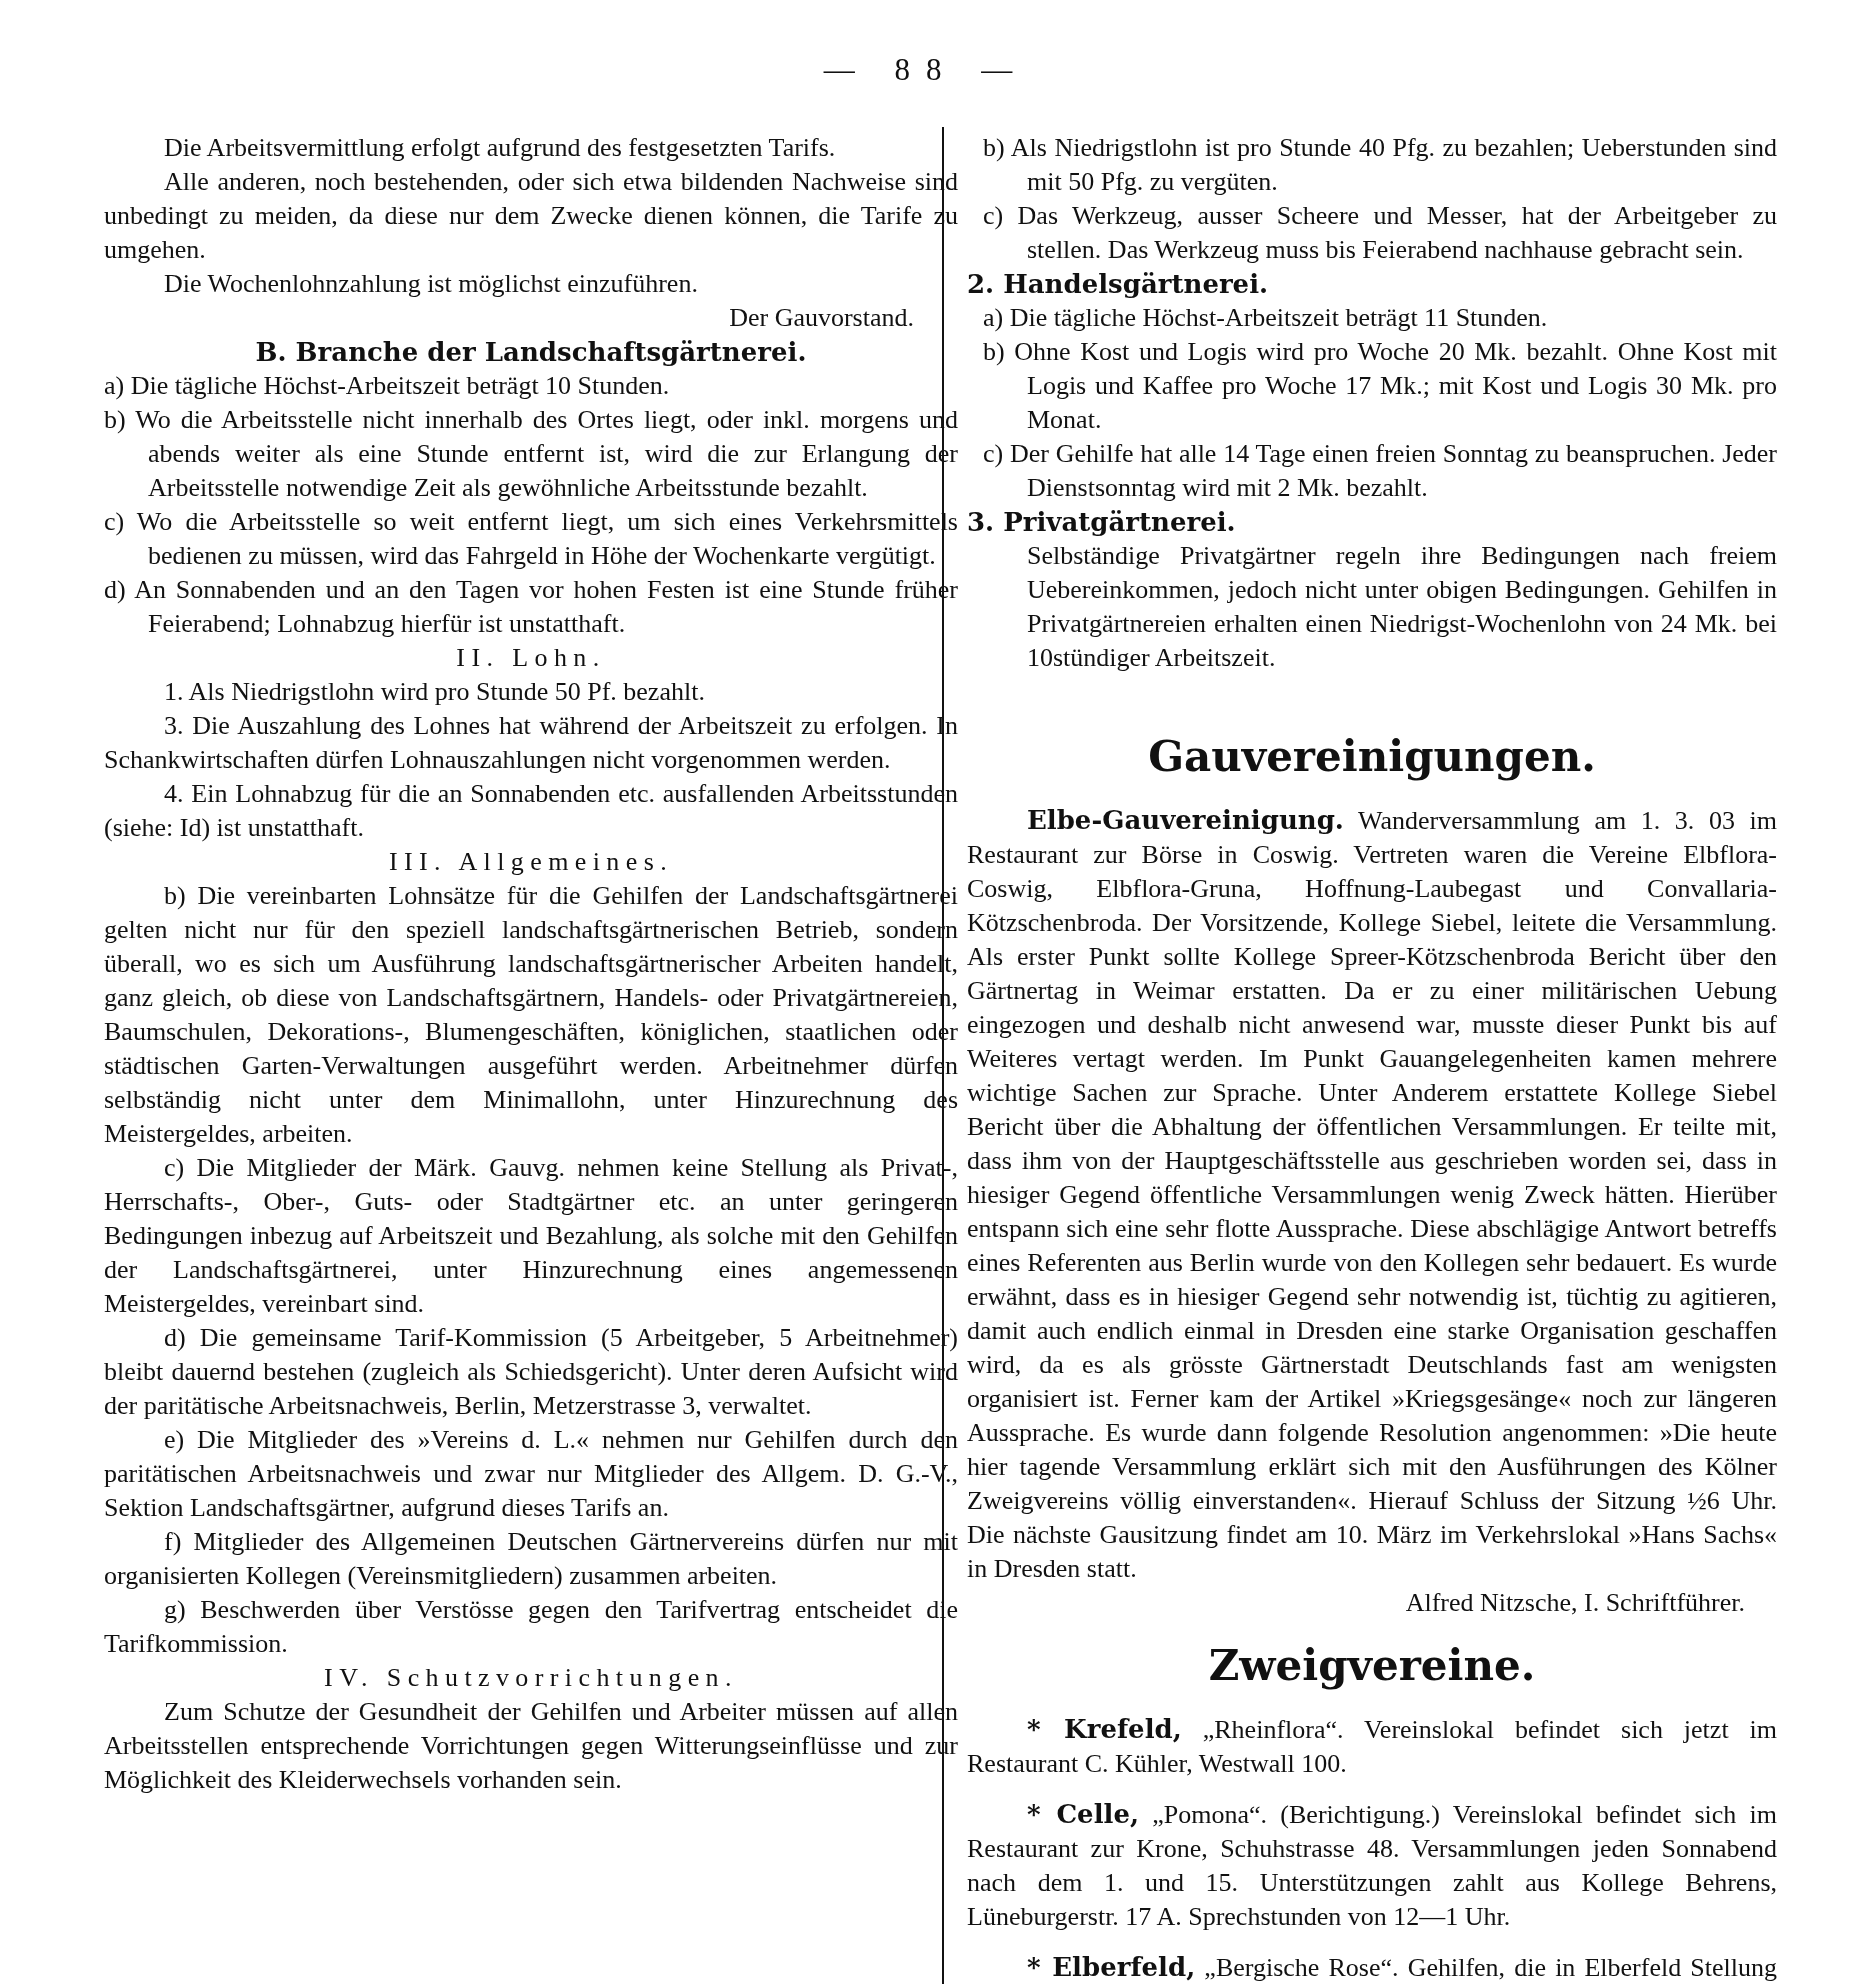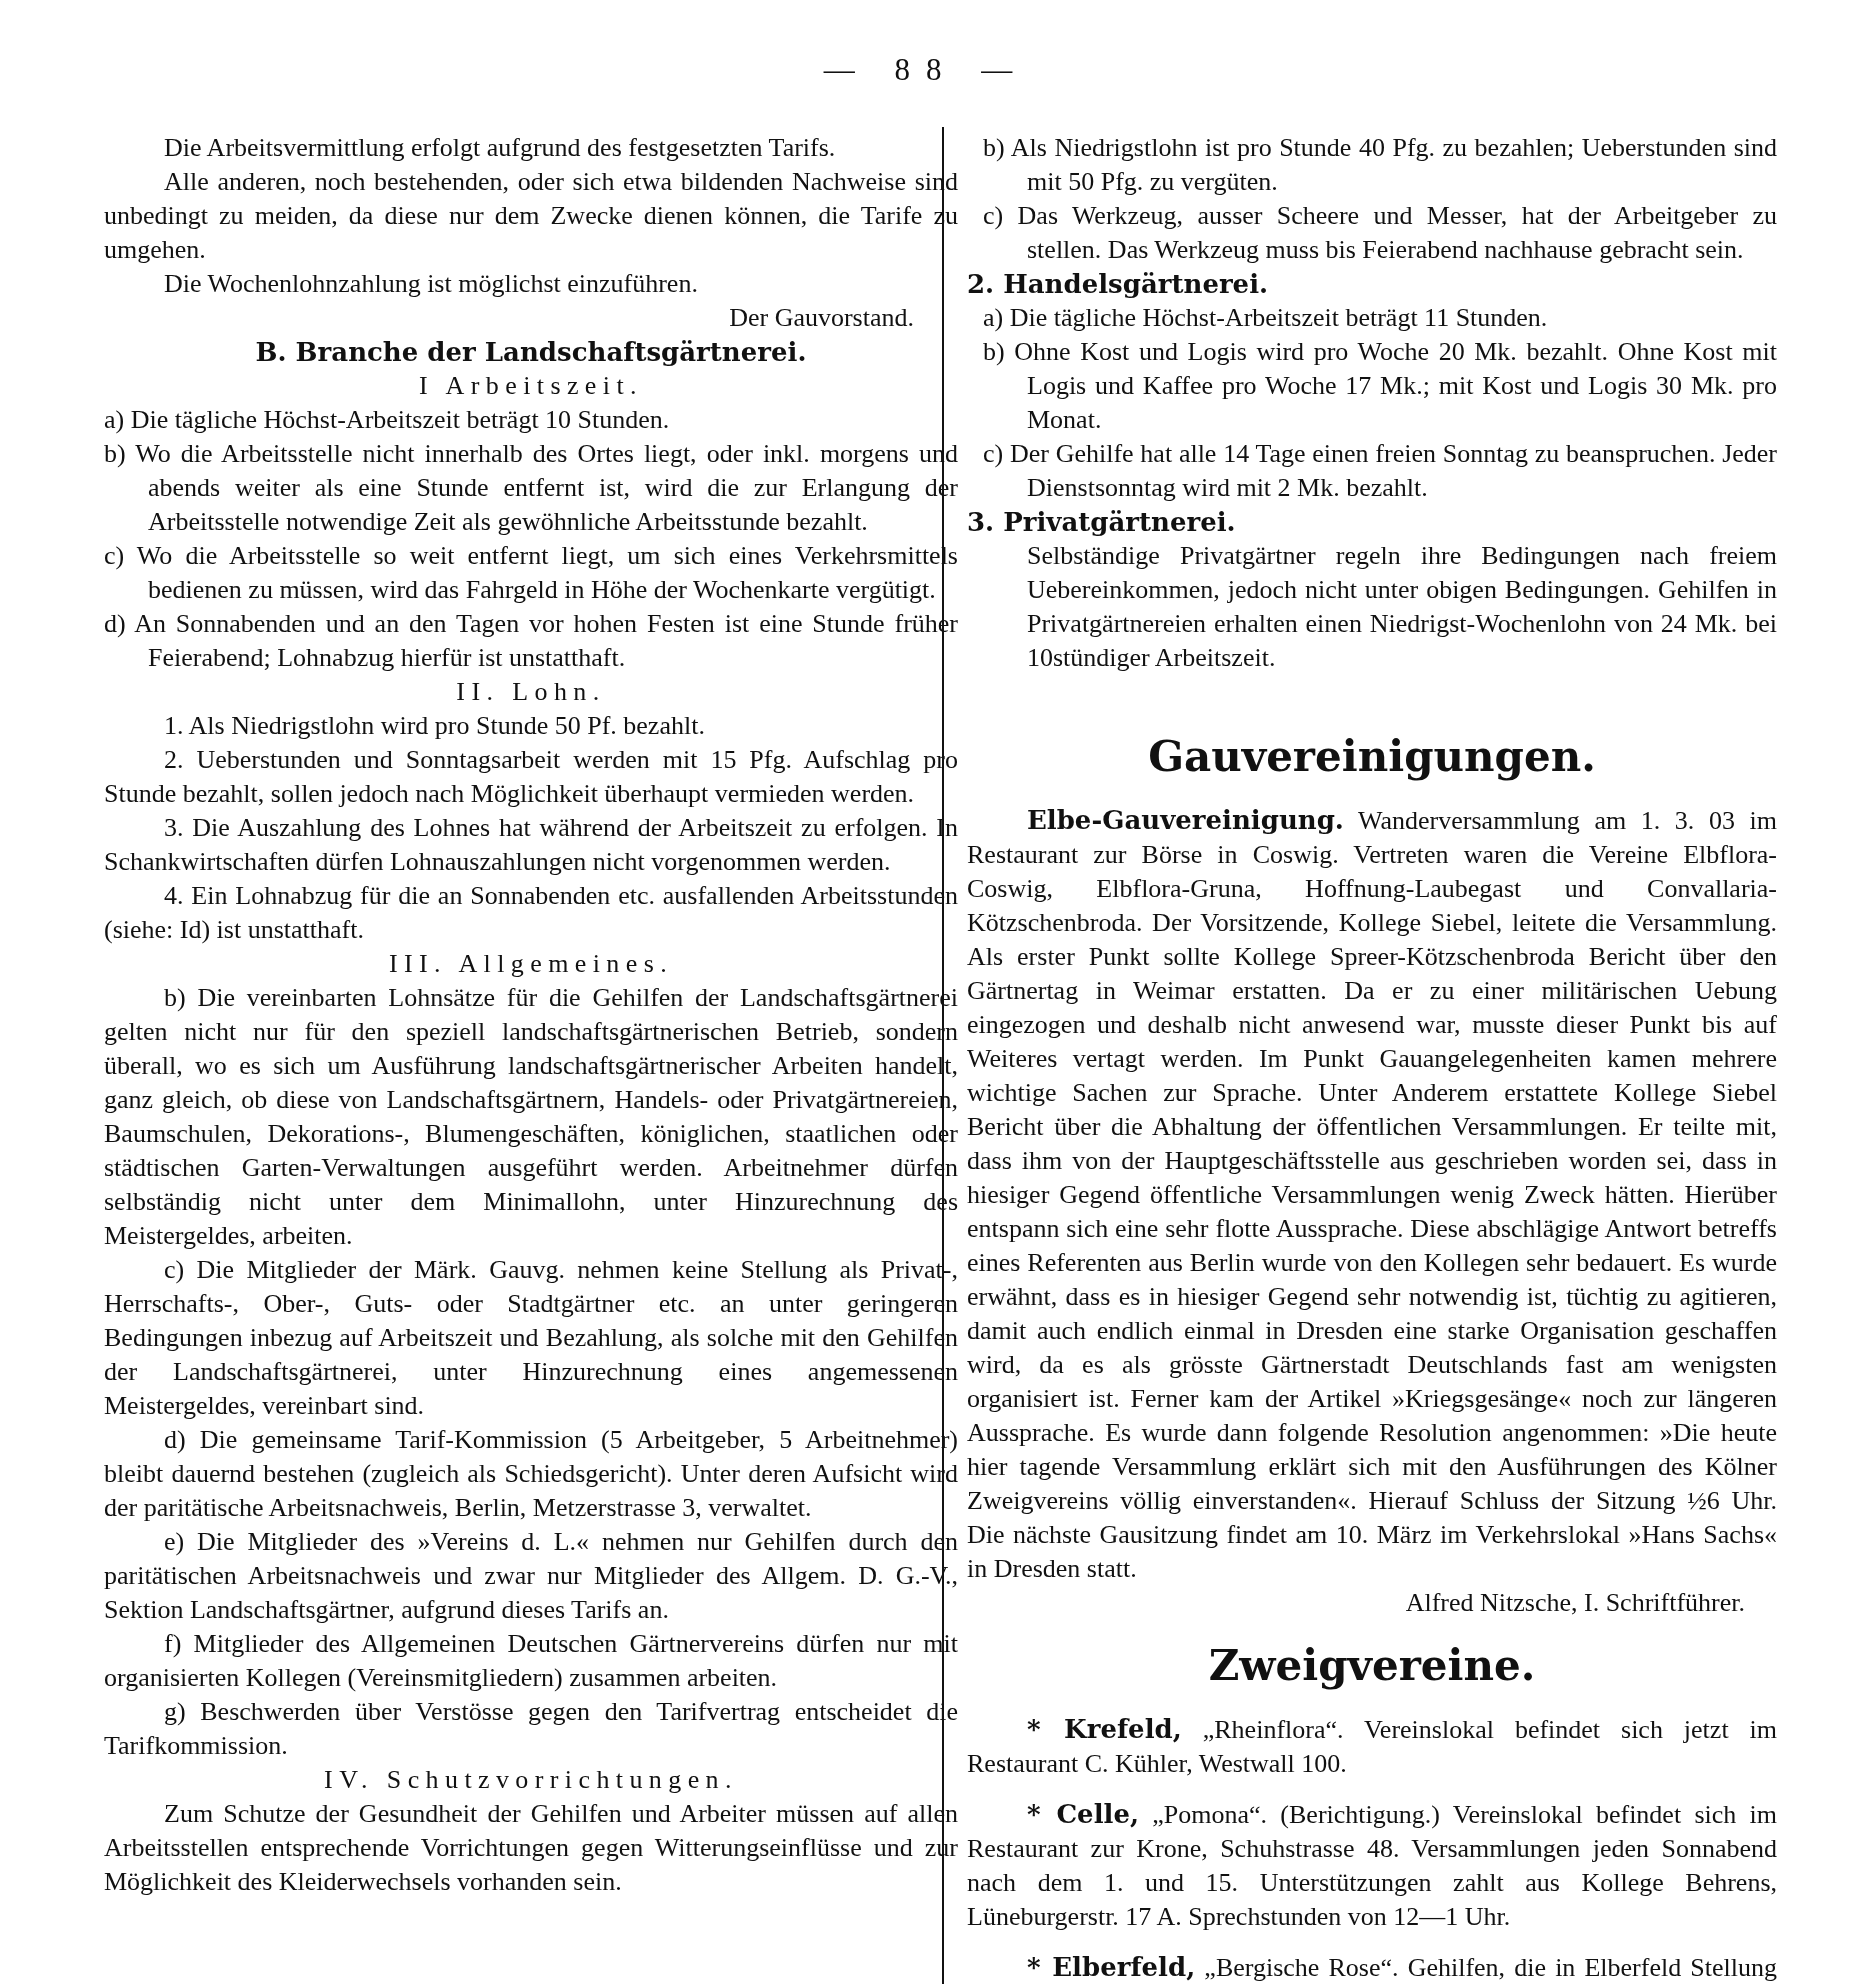--- a/index.html
+++ b/index.html
@@ -37,28 +37,26 @@
 <body>
 
 <div class="page-num">— 88 —</div>
 
 <div class="col col-left">
   <p class="indent">Die Arbeitsvermittlung erfolgt aufgrund des festgesetzten Tarifs.</p>
   <p class="indent">Alle anderen, noch bestehenden, oder sich etwa bildenden Nachweise sind unbedingt zu meiden, da diese nur dem Zwecke dienen können, die Tarife zu umgehen.</p>
   <p class="indent">Die Wochenlohnzahlung ist möglichst einzuführen.</p>
   <p class="right" style="padding-right:44px">Der Gauvorstand.</p>
   <p class="sec-title">B. Branche der Landschaftsgärtnerei.</p>
-  <p class="center spaced">I Arbeitszeit.</p>
   <p class="hang"><span>a)</span> <span>Die tägliche Höchst-Arbeitszeit beträgt 10 Stunden.</span></p>
   <p class="hang"><span>b)</span> <span>Wo die Arbeitsstelle nicht innerhalb des Ortes liegt, oder inkl. morgens und abends weiter als eine Stunde entfernt ist, wird die zur Erlangung der Arbeitsstelle notwendige Zeit als gewöhnliche Arbeitsstunde bezahlt.</span></p>
   <p class="hang"><span>c)</span> <span>Wo die Arbeitsstelle so weit entfernt liegt, um sich eines Verkehrsmittels bedienen zu müssen, wird das Fahrgeld in Höhe der Wochenkarte vergütigt.</span></p>
   <p class="hang"><span>d)</span> <span>An Sonnabenden und an den Tagen vor hohen Festen ist eine Stunde früher Feierabend; Lohnabzug hierfür ist unstatthaft.</span></p>
   <p class="center spaced">II. Lohn.</p>
   <p class="indent">1. Als Niedrigstlohn wird pro Stunde 50 Pf. bezahlt.</p>
-  <p class="indent">2. Ueberstunden und Sonntagsarbeit werden mit 15 Pfg. Aufschlag pro Stunde bezahlt, sollen jedoch nach Möglichkeit überhaupt vermieden werden.</p>
   <p class="indent">3. Die Auszahlung des Lohnes hat während der Arbeitszeit zu erfolgen. In Schankwirtschaften dürfen Lohnauszahlungen nicht vorgenommen werden.</p>
   <p class="indent">4. Ein Lohnabzug für die an Sonnabenden etc. ausfallenden Arbeitsstunden (siehe: Id) ist unstatthaft.</p>
   <p class="center spaced">III. Allgemeines.</p>
   <p class="indent">b) Die vereinbarten Lohnsätze für die Gehilfen der Landschaftsgärtnerei gelten nicht nur für den speziell landschaftsgärtnerischen Betrieb, sondern überall, wo es sich um Ausführung landschaftsgärtnerischer Arbeiten handelt, ganz gleich, ob diese von Landschaftsgärtnern, Handels- oder Privatgärtnereien, Baumschulen, Dekorations-, Blumengeschäften, königlichen, staatlichen oder städtischen Garten-Verwaltungen ausgeführt werden. Arbeitnehmer dürfen selbständig nicht unter dem Minimallohn, unter Hinzurechnung des Meistergeldes, arbeiten.</p>
   <p class="indent">c) Die Mitglieder der Märk. Gauvg. nehmen keine Stellung als Privat-, Herrschafts-, Ober-, Guts- oder Stadtgärtner etc. an unter geringeren Bedingungen inbezug auf Arbeitszeit und Bezahlung, als solche mit den Gehilfen der Landschaftsgärtnerei, unter Hinzurechnung eines angemessenen Meistergeldes, vereinbart sind.</p>
   <p class="indent">d) Die gemeinsame Tarif-Kommission (5 Arbeitgeber, 5 Arbeitnehmer) bleibt dauernd bestehen (zugleich als Schiedsgericht). Unter deren Aufsicht wird der paritätische Arbeitsnachweis, Berlin, Metzerstrasse 3, verwaltet.</p>
   <p class="indent">e) Die Mitglieder des »Vereins d. L.« nehmen nur Gehilfen durch den paritätischen Arbeitsnachweis und zwar nur Mitglieder des Allgem. D. G.-V., Sektion Landschaftsgärtner, aufgrund dieses Tarifs an.</p>
   <p class="indent">f) Mitglieder des Allgemeinen Deutschen Gärtnervereins dürfen nur mit organisierten Kollegen (Vereinsmitgliedern) zusammen arbeiten.</p>
   <p class="indent">g) Beschwerden über Verstösse gegen den Tarifvertrag entscheidet die Tarifkommission.</p>
   <p class="center spaced">IV. Schutzvorrichtungen.</p>

